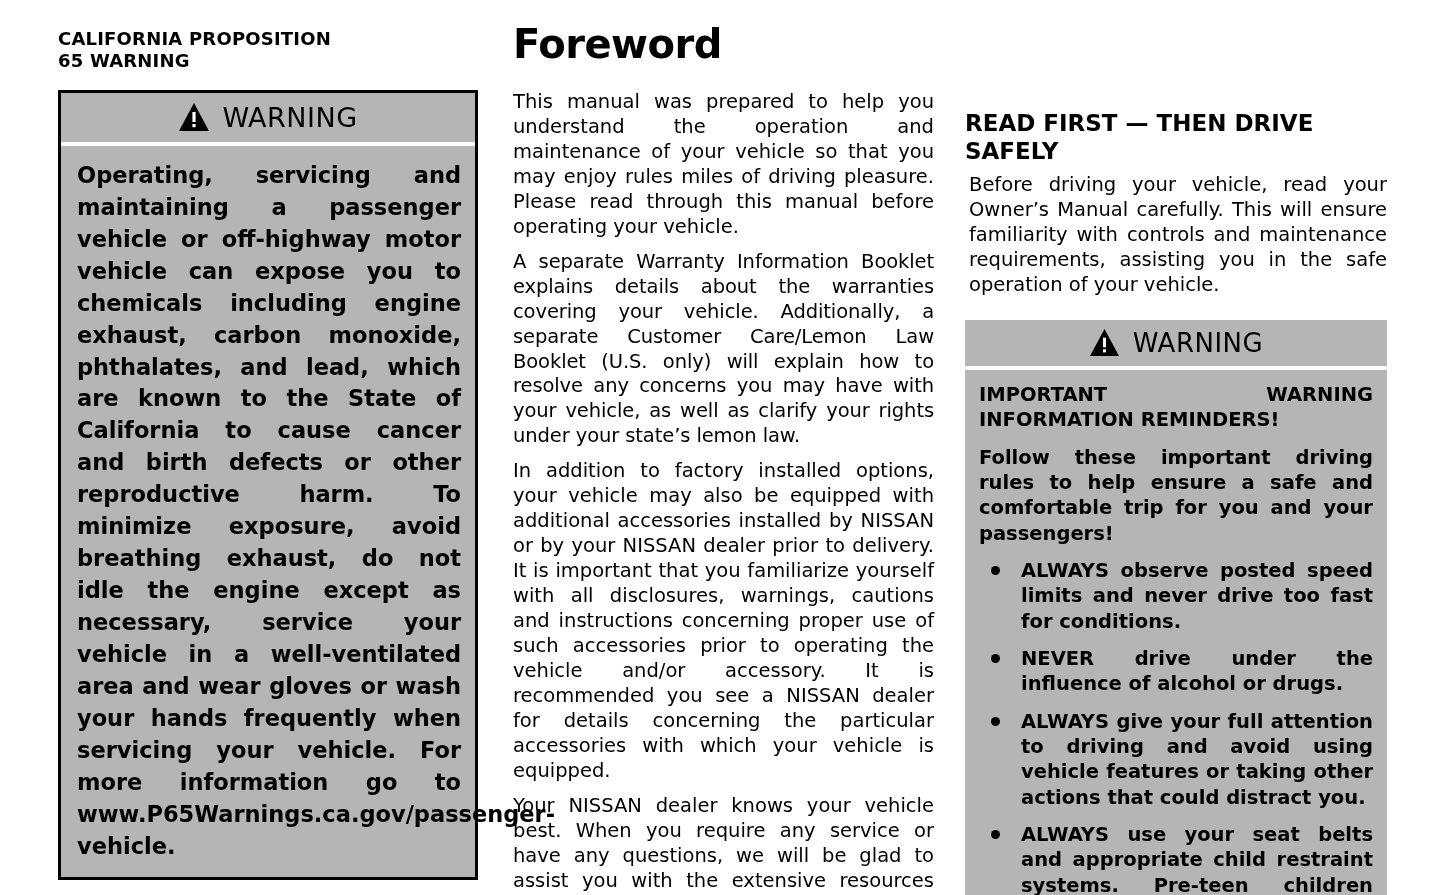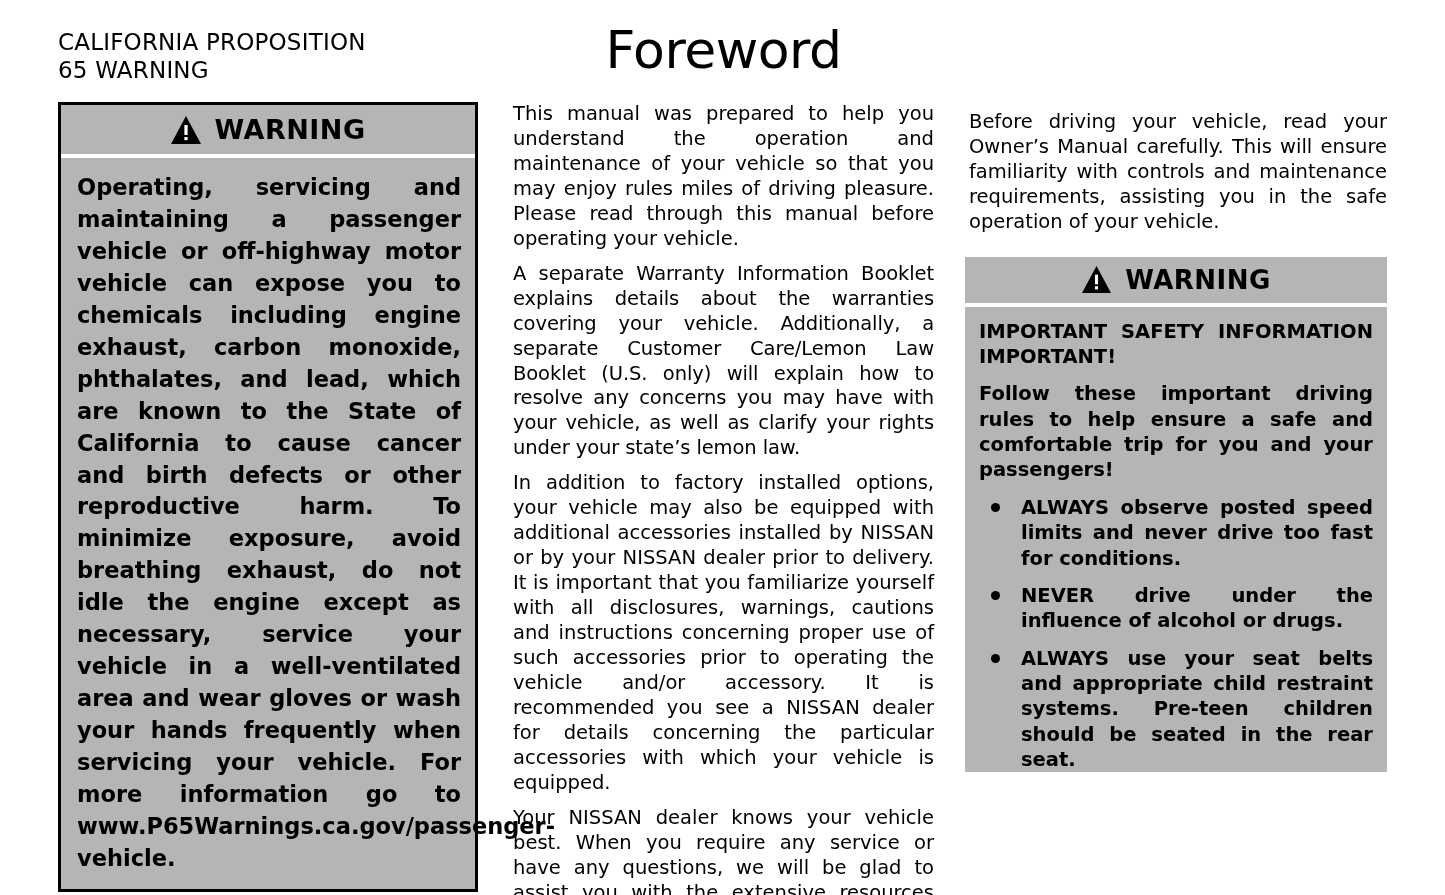--- a/index.html
+++ b/index.html
@@ -20,22 +20,22 @@
   }
 
   
   .col-left {
     position: absolute;
     left: 58px;
     top: 28px;
     width: 420px;
   }
   .p65-title {
-    font-size: 23px;
-    font-weight: normal;
+    font-size: 18px;
+    font-weight: bold;
     line-height: 1.22;
     letter-spacing: 0.2px;
     margin: 0 0 18px 0;
     white-space: pre-line;
   }
   .warn-box-outlined {
     border: 3px solid #000;
     background: #ffffff;
     width: 420px;
   }
@@ -43,21 +43,21 @@
     background: #b5b5b5;
     display: flex;
     align-items: center;
     justify-content: center;
     gap: 12px;
     padding: 9px 0 9px 0;
     border-bottom: 4px solid #ffffff;
   }
   .warn-head-label {
     font-size: 27px;
-    font-weight: bold;
+    font-weight: normal;
     letter-spacing: 0.5px;
   }
   .warn-body {
     background: #b5b5b5;
     padding: 14px 14px 14px 16px;
   }
   .warn-body p {
     margin: 0;
     font-size: 22.5px;
     font-weight: bold;
@@ -78,26 +78,25 @@
   .tri svg { display: block; }
 
   
   .col-mid {
     position: absolute;
     left: 513px;
     top: 24px;
     width: 421px;
   }
   .foreword-title {
-    font-size: 52px;
-    font-weight: normal;
+    font-size: 40px;
+    font-weight: bold;
     letter-spacing: -0.5px;
     margin: 0 0 26px 0;
     line-height: 1;
-    text-align: center;
   }
   .col-mid p {
     margin: 0 0 10px 0;
     font-size: 19.5px;
     line-height: 1.28;
     text-align: justify;
     text-align-last: left;
   }
   .col-mid p.bold {
     font-weight: normal;
@@ -202,39 +201,41 @@
 
   <div class="col-mid">
     <h1 class="foreword-title">Foreword</h1>
     <p>This manual was prepared to help you understand the operation and maintenance of your vehicle so that you may enjoy rules miles of driving pleasure. Please read through this manual before operating your vehicle.</p>
     <p class="bold">A separate Warranty Information Booklet explains details about the warranties covering your vehicle. Additionally, a separate Customer Care/Lemon Law Booklet (U.S. only) will explain how to resolve any concerns you may have with your vehicle, as well as clarify your rights under your state’s lemon law.</p>
     <p>In addition to factory installed options, your vehicle may also be equipped with additional accessories installed by NISSAN or by your NISSAN dealer prior to delivery. It is important that you familiarize yourself with all disclosures, warnings, cautions and instructions concerning proper use of such accessories prior to operating the vehicle and/or accessory. It is recommended you see a NISSAN dealer for details concerning the particular accessories with which your vehicle is equipped.</p>
     <p>Your NISSAN dealer knows your vehicle best. When you require any service or have any questions, we will be glad to assist you with the extensive resources available to us.</p>
   </div>
 
   <div class="col-right">
+    <h3 class="read-first-head">READ FIRST — THEN DRIVE SAFELY</h3>
     <p class="intro">Before driving your vehicle, read your Owner’s Manual carefully. This will ensure familiarity with controls and maintenance requirements, assisting you in the safe operation of your vehicle.</p>
 
     <div class="warn-box-gray">
       <div class="warn-head-2">
         <span class="tri">
           <svg width="31" height="29" viewBox="0 0 32 30" xmlns="http://www.w3.org/2000/svg">
             <polygon points="16,1 31,29 1,29" fill="#000000"></polygon>
             <rect x="14.4" y="10" width="3.2" height="10" fill="#ffffff"></rect>
             <rect x="14.4" y="22" width="3.2" height="3.2" fill="#ffffff"></rect>
           </svg>
         </span>
         <span class="warn-head-label">WARNING</span>
       </div>
       <div class="warn-body-2">
-        <p>IMPORTANT SAFETY INFORMATION IMPORTANT!</p>
+        <p>IMPORTANT WARNING INFORMATION REMINDERS!</p>
         <p>Follow these important driving rules to help ensure a safe and comfortable trip for you and your passengers!</p>
         <ul class="rules">
           <li><span class="bullet"></span><span>ALWAYS observe posted speed limits and never drive too fast for conditions.</span></li>
           <li><span class="bullet"></span><span>NEVER drive under the influence of alcohol or drugs.</span></li>
+          <li><span class="bullet"></span><span>ALWAYS give your full attention to driving and avoid using vehicle features or taking other actions that could distract you.</span></li>
           <li><span class="bullet"></span><span>ALWAYS use your seat belts and appropriate child restraint systems. Pre-teen children should be seated in the rear seat.</span></li>
 
         </ul>
       </div>
     </div>
   </div>
 
 </div>
 
 </body></html>

